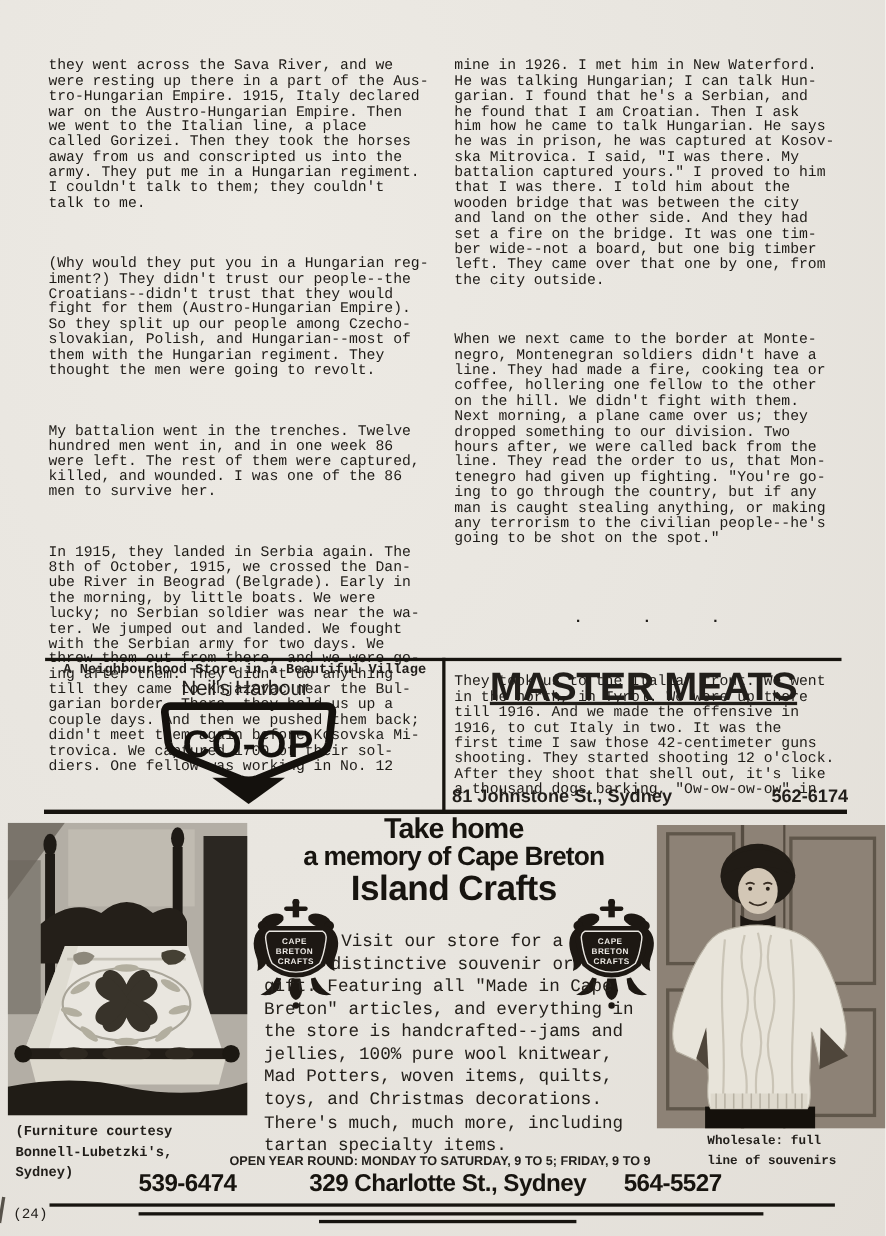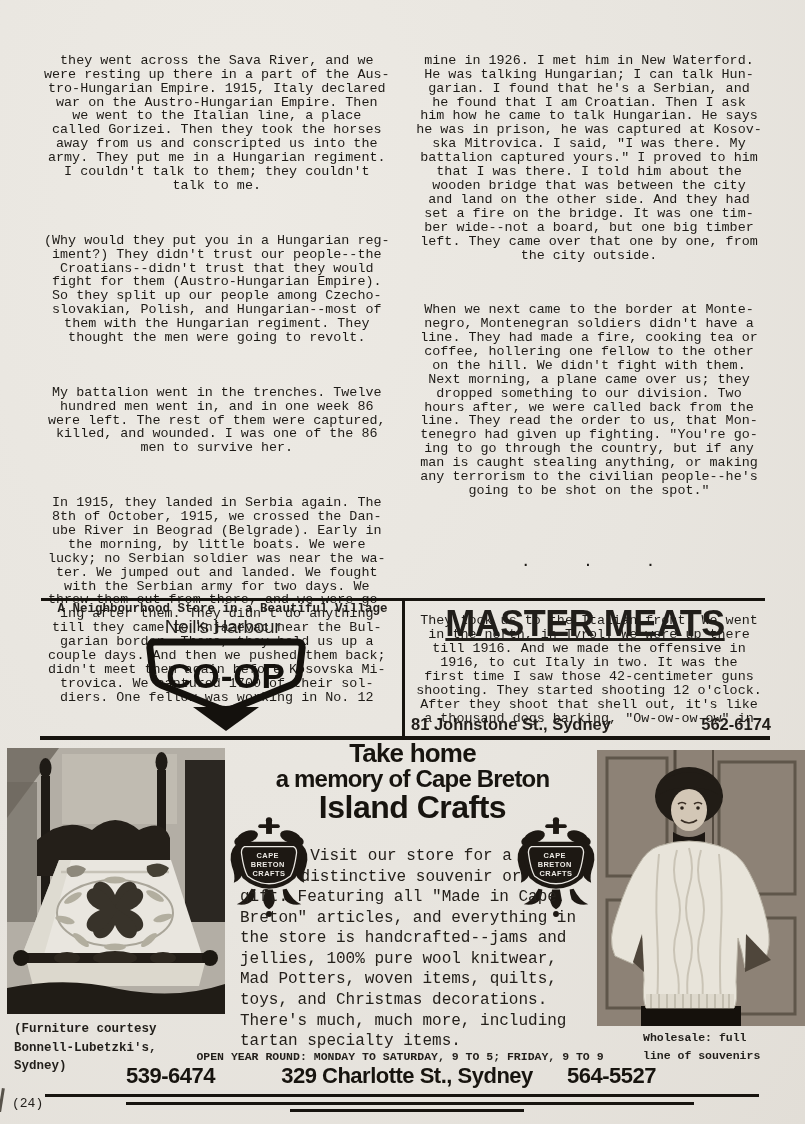--- a/index.html
+++ b/index.html
@@ -6,21 +6,21 @@
   .page{
     position:relative;width:805px;height:1124px;overflow:hidden;
     background:radial-gradient(ellipse at 30% 18%, #edeae4 0%, #e8e5df 55%, #e2ded7 100%);
     font-family:"Liberation Sans","DejaVu Sans",sans-serif;color:#211e1a;
   }
   .mono{font-family:"Liberation Mono","DejaVu Sans Mono",monospace;}
   .abs{position:absolute;}
   
   .col{position:absolute;top:26px;white-space:pre;font-family:"Liberation Mono","DejaVu Sans Mono",monospace;
        font-size:13.4px;line-height:13.9px;color:#1e1b17;}
-  .col p{margin:0 0 13px 0;text-align:center;}
+  .col p{margin:0 0 13px 0;}
   .col p.dots{margin:17px 0;text-align:center;font-weight:bold;font-size:14px;letter-spacing:2px;}
   
   .rule{position:absolute;background:#17140f;}
   
   .coop{position:absolute;left:44px;top:601px;width:357px;height:135px;text-align:center;}
   .coop .tagline{font-family:"Liberation Mono","DejaVu Sans Mono",monospace;font-weight:bold;font-size:12.5px;line-height:13px;margin-top:2px;}
   .coop .name{font-weight:normal;font-size:19px;line-height:20px;letter-spacing:-0.3px;margin-top:1px;}
   .coop svg{position:absolute;left:97px;top:35px;}
   
   .mm{position:absolute;left:405px;top:601px;width:360px;height:136px;}
@@ -33,21 +33,21 @@
   
   .ic-head{position:absolute;left:230px;top:740px;width:365px;text-align:center;font-weight:bold;color:#17140f;}
   .ic-head .h1{font-size:26px;line-height:26px;letter-spacing:-0.8px;}
   .ic-head .h2{font-size:24px;line-height:26px;letter-spacing:-0.8px;}
   .ic-head .h3{font-size:32px;line-height:31px;letter-spacing:-0.5px;}
   .ic-center{position:absolute;left:296px;top:846px;width:230px;text-align:center;white-space:pre;
        font-family:"Liberation Mono","DejaVu Sans Mono",monospace;font-size:16px;line-height:20.6px;color:#24201b;}
   .ic-left{position:absolute;left:240px;top:887px;width:370px;white-space:pre;
        font-family:"Liberation Mono","DejaVu Sans Mono",monospace;font-size:16px;line-height:20.6px;color:#24201b;}
   .ic-hours{position:absolute;left:180px;top:1050px;width:440px;text-align:center;white-space:pre;
-       font-family:Liberation Mono, monospace;font-weight:bold;font-size:11.5px;}
+       font-family:Liberation Sans, sans-serif;font-weight:bold;font-size:11.5px;}
   .cap{position:absolute;white-space:pre;font-family:"Liberation Mono","DejaVu Sans Mono",monospace;font-weight:bold;}
   .cap.left{left:14px;top:1020px;font-size:12.5px;line-height:18.6px;}
   .cap.right{left:643px;top:1029px;font-size:11.5px;line-height:18px;}
   .bigphone{position:absolute;top:1063px;font-weight:bold;font-size:22px;letter-spacing:-0.5px;color:#17140f;}
   .pageno{position:absolute;left:12px;top:1096px;font-family:"Liberation Mono","DejaVu Sans Mono",monospace;font-size:13px;}
   .binding-mark{position:absolute;left:0;top:1088px;width:3px;height:24px;background:#57524a;transform:rotate(9deg);}
   svg{display:block;}
 </style>
 </head>
 <body>

